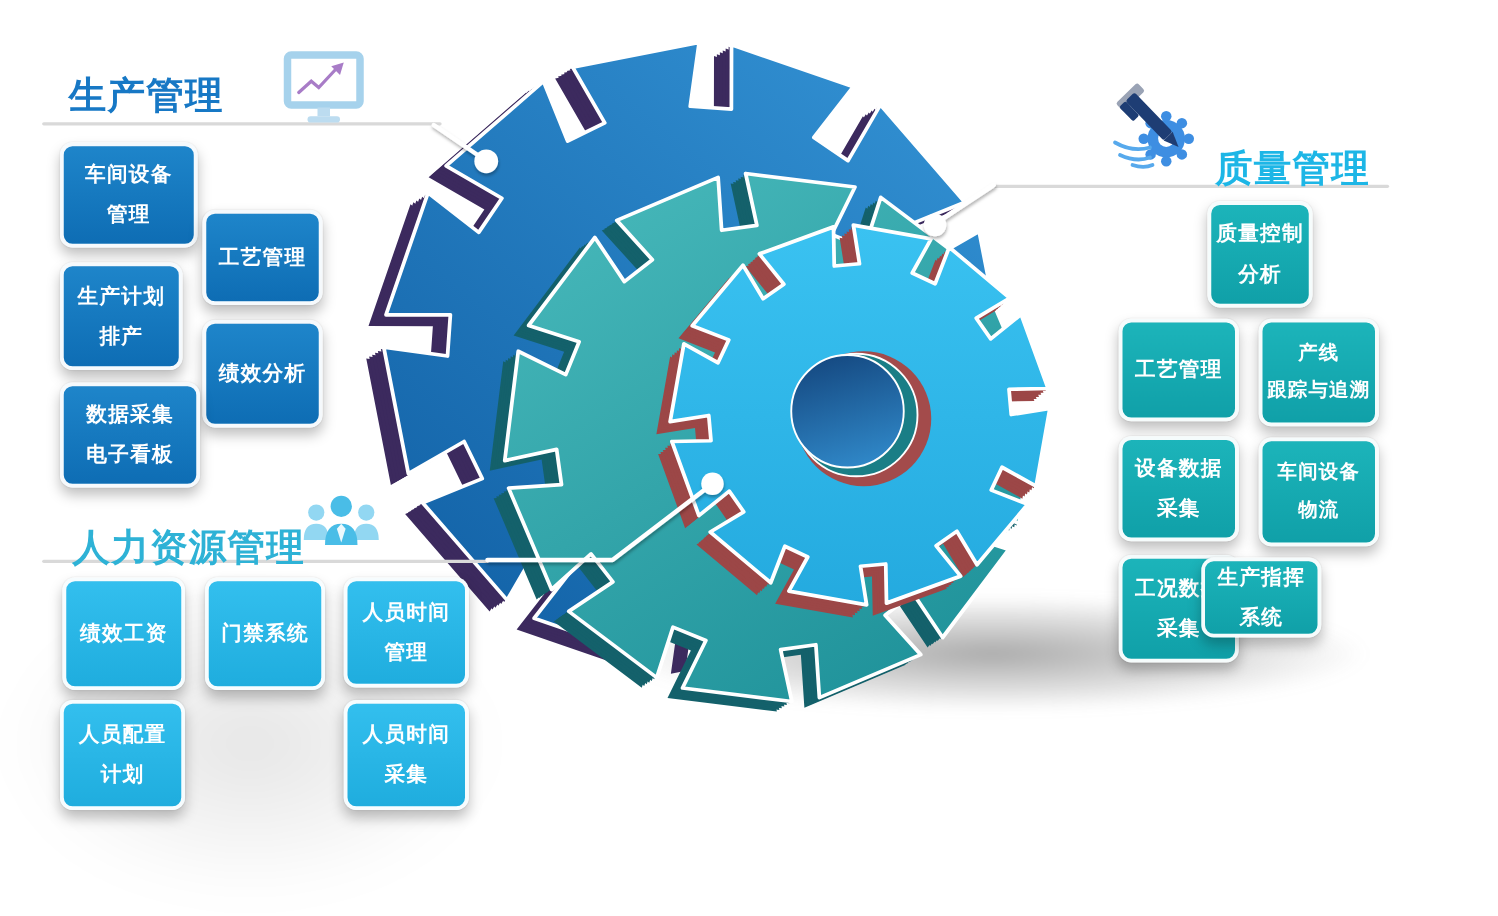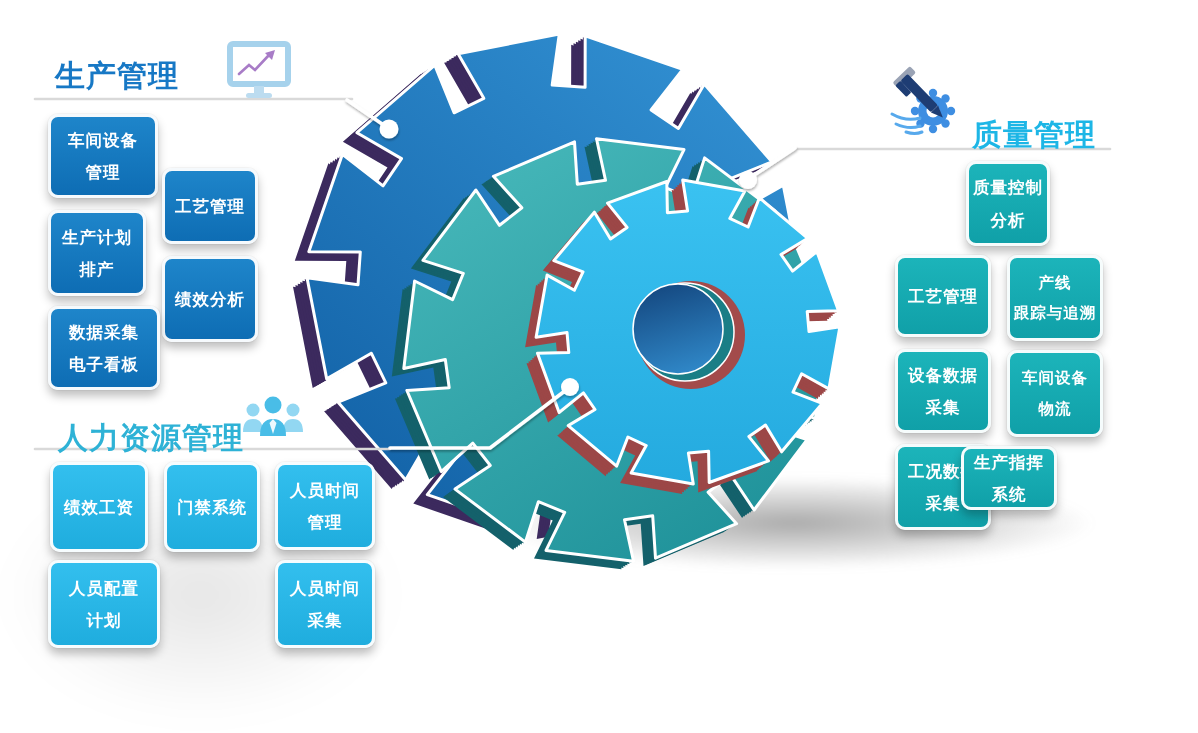--- a/index.html
+++ b/index.html
@@ -134,21 +134,21 @@
       <circle cx="53" cy="16" r="6.5" fill="#92d7f2"></circle>
       <path d="M43 38 q0 -13 10 -13 q10 0 10 13 z" fill="#92d7f2"></path>
       <circle cx="33" cy="11" r="8.5" fill="#49bde7"></circle>
       <path d="M20 42 q0 -17 13 -17 q13 0 13 17 z" fill="#49bde7"></path>
       <path d="M33 25 l3.5 4 l-3.5 11 l-3.5 -11 z" fill="#ffffff" opacity="0.9"></path>
     </svg>
     <div class="box" style="left:50px;top:462px;width:98px;height:90px;">绩效工资</div>
     <div class="box" style="left:164px;top:462px;width:96px;height:90px;">门禁系统</div>
     <div class="box" style="left:275px;top:462px;width:100px;height:88px;">人员时间
 管理</div>
-    <div class="box" style="left:48px;top:560px;width:112px;height:88px;">人员配置
+    <div class="box" style="left:48px;top:560px;width:100px;height:88px;">人员配置
 计划</div>
     <div class="box" style="left:275px;top:560px;width:100px;height:88px;">人员时间
 采集</div>
   </div>
 
   <div class="abs" style="left: 0px; top: 0px; width: 1198px; height: 733px; pointer-events: none; --c1: #1cb4ba; --c2: #10a0a8; --title: #1db6e6;">
     <div class="panel-title" style="left:972px;top:115px;font-size:30px;">质量管理</div>
     <svg class="abs" style="left:886px;top:64px;" width="76" height="76" viewBox="0 0 76 76">
       <g fill="#3e8ee2">
         <circle cx="47" cy="47" r="15"></circle>

